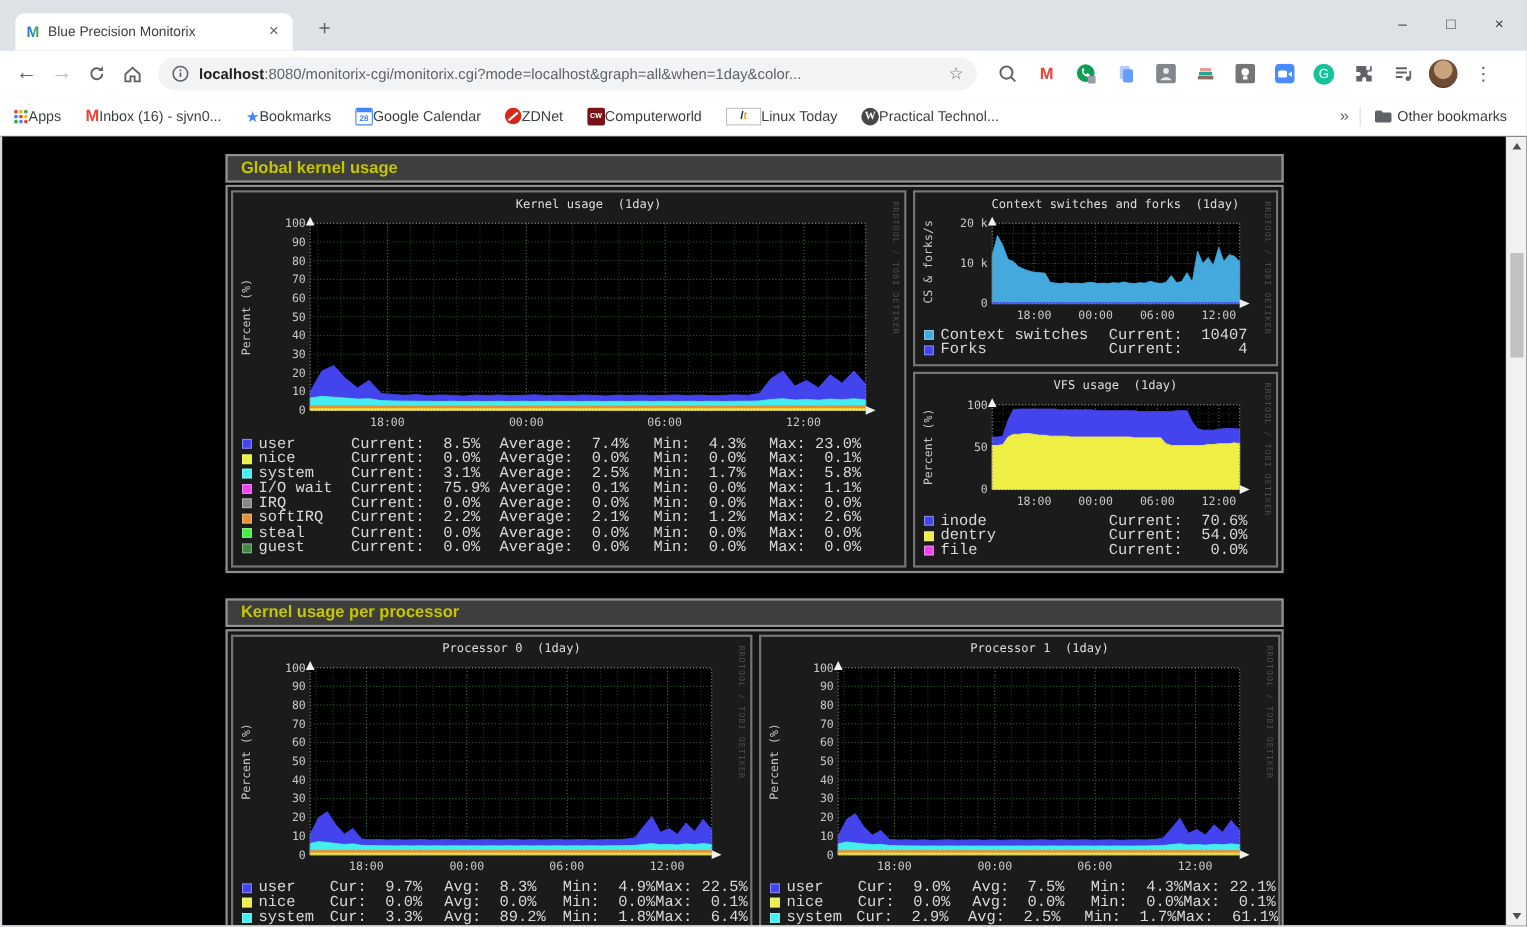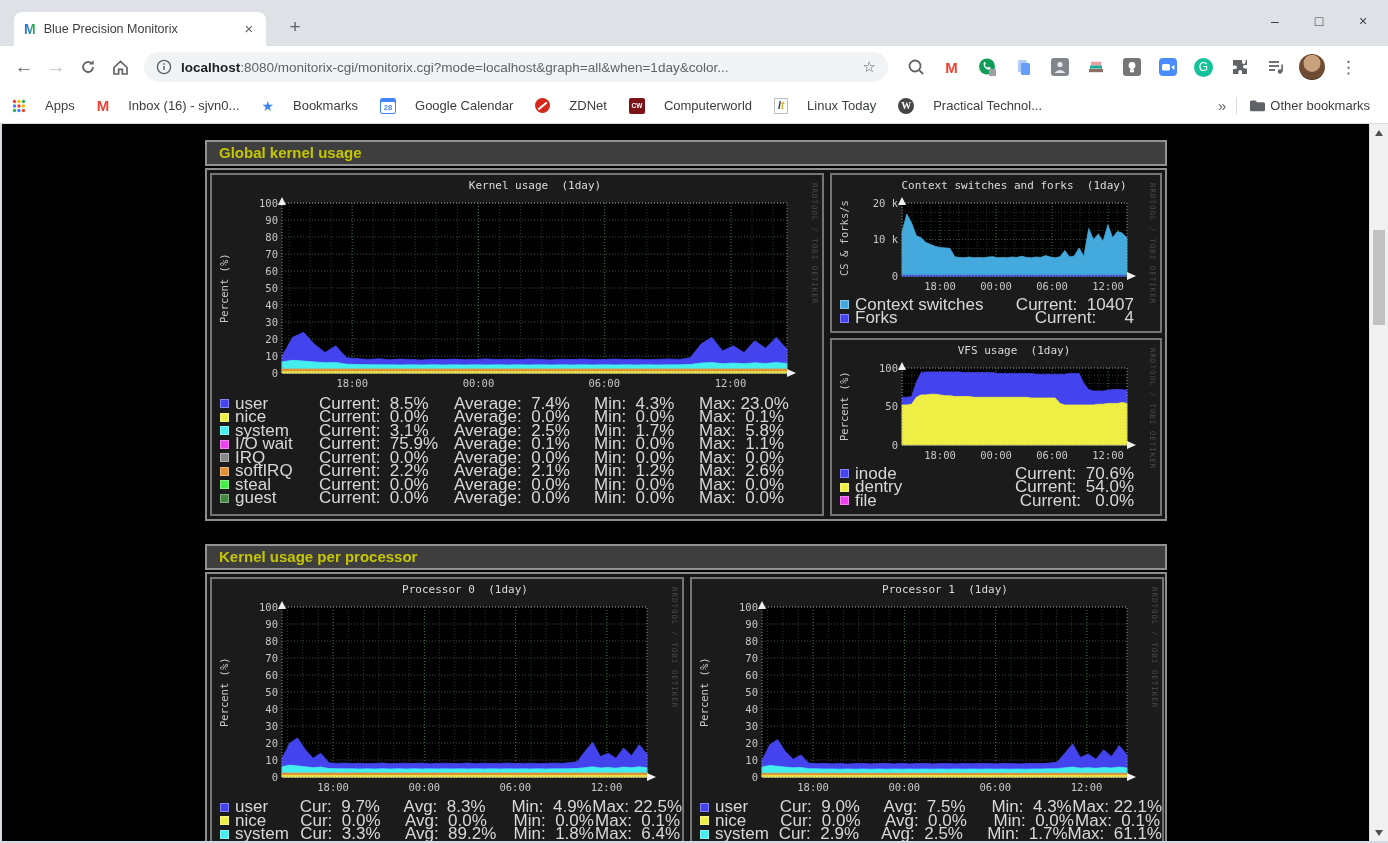--- a/index.html
+++ b/index.html
@@ -35,31 +35,31 @@
   .ext { width:27px; height:27px; display:flex; align-items:center; justify-content:center; }
   .gmail-m { color:#EA4335; font-size:15px; font-weight:bold; }
   .g-circle { width:19px; height:19px; border-radius:50%; background:#15C39A; color:#fff;
               font-size:12px; line-height:19px; text-align:center; }
   .avatar { width:26px; height:26px; border-radius:50%;
             background:radial-gradient(circle at 50% 36%, #C9A27E 0 38%, #6E4B33 42% 72%, #42311f 75%); }
   .menu-dots { font-size:17px; color:#5F6368; padding:0 6px; }
 
   .bookmarks-bar { height:36px; background:#FFFFFF; border-bottom:1px solid #DADCE0;
                    display:flex; align-items:center; padding:0 12px; font-size:13px; color:#3C4043; }
-  .bm { display:flex; align-items:center; gap:19px; margin-right:22px; white-space:nowrap; }
+  .bm { display:flex; align-items:center; gap:0; margin-right:22px; white-space:nowrap; }
   .bm-star { color:#4285F4; font-size:14px; }
   .cal-28 { width:16px; height:16px; background:#fff; border:1px solid #4285F4; color:#4285F4;
             font-size:7.5px; font-weight:bold; text-align:center; line-height:17px;
             box-shadow:inset 0 3px 0 #4285F4; border-radius:2px; }
   .zdnet-i { width:15px; height:15px; border-radius:50%; background:#D5281B; position:relative; }
   .zdnet-i::after { content:""; position:absolute; left:2px; top:6.5px; width:11px; height:2px;
             background:#fff; transform:rotate(-40deg); }
   .cw-i { width:16px; height:16px; background:#7A1218; color:#fff; font-size:6.5px; font-weight:bold;
           text-align:center; line-height:16px; border-radius:2px; }
-  .lt-i { width:14px; height:16px; background:#fff; border:1px solid #BCC0C4; font-style:italic;
+  .lt-i { width:32px; height:16px; background:#fff; border:1px solid #BCC0C4; font-style:italic;
           font-weight:bold; font-size:10px; text-align:center; line-height:14px; }
   .lt-i .l1{ color:#16325C; } .lt-i .l2{ color:#E6A817; }
   .wp-i { width:16px; height:16px; border-radius:50%; background:#464646; color:#fff; font-size:10px;
           font-weight:bold; text-align:center; line-height:16px; font-family:"Liberation Serif",serif; }
   .bm-overflow { margin-left:auto; color:#5F6368; font-size:15px; margin-right:10px; }
   .bm-divider { width:1px; height:18px; background:#DADCE0; margin-right:12px; }
   .other-bm { display:flex; align-items:center; gap:4px; margin-right:6px; }
 
   
   .content { height:719px; background:#000; position:relative; overflow:hidden;
@@ -82,22 +82,22 @@
              text-align:center; padding-left:36px; height:16px; white-space:pre; }
   .g-ylabel { position:absolute; left:6px; writing-mode:vertical-rl; transform:rotate(180deg);
               font-family:"DejaVu Sans Mono", monospace; font-size:10.5px; color:#C8C8C8;
               text-align:center; white-space:pre; }
   .g-watermark { position:absolute; right:3px; top:8px; writing-mode:vertical-rl;
               font-family:"DejaVu Sans Mono", monospace; font-size:7.5px; letter-spacing:1px;
               color:#4C4C4C; white-space:pre; }
   .g-plot { margin-left:26px; }
   .g-plot svg { display:block; }
 
-  .g-legend { margin-top:4px; padding-left:8px; font-family:Liberation Sans, sans-serif;
-              font-size:17px; color:#D8D8D8; }
+  .g-legend { margin-top:4px; padding-left:8px; font-family:Liberation Mono, monospace;
+              font-size:14px; color:#D8D8D8; }
   .lg-row { display:flex; align-items:center; height:13.5px; }
   .lg-sw { width:9px; height:9px; display:inline-block; margin-right:6px;
            border:1px solid rgba(255,255,255,0.35); flex:0 0 auto; }
   .lg-label { white-space:pre; }
   .lg-stat { white-space:pre; }
   .lg-simple { padding-right:26px; }
   .lg-simple .lg-label { flex:1; }
 
   
   .scrollbar { position:absolute; right:0; top:0; bottom:0; width:19px; background:#F1F1F1;

